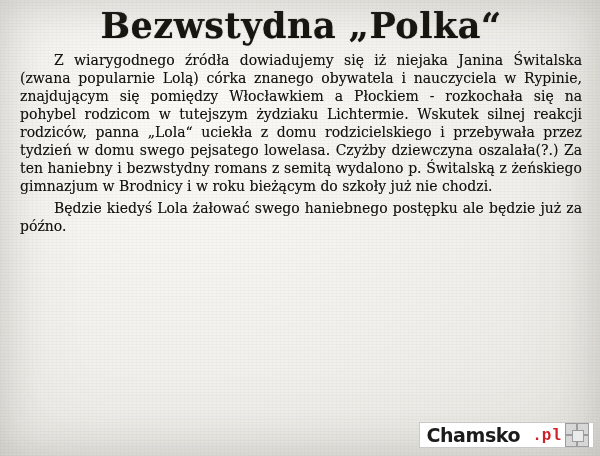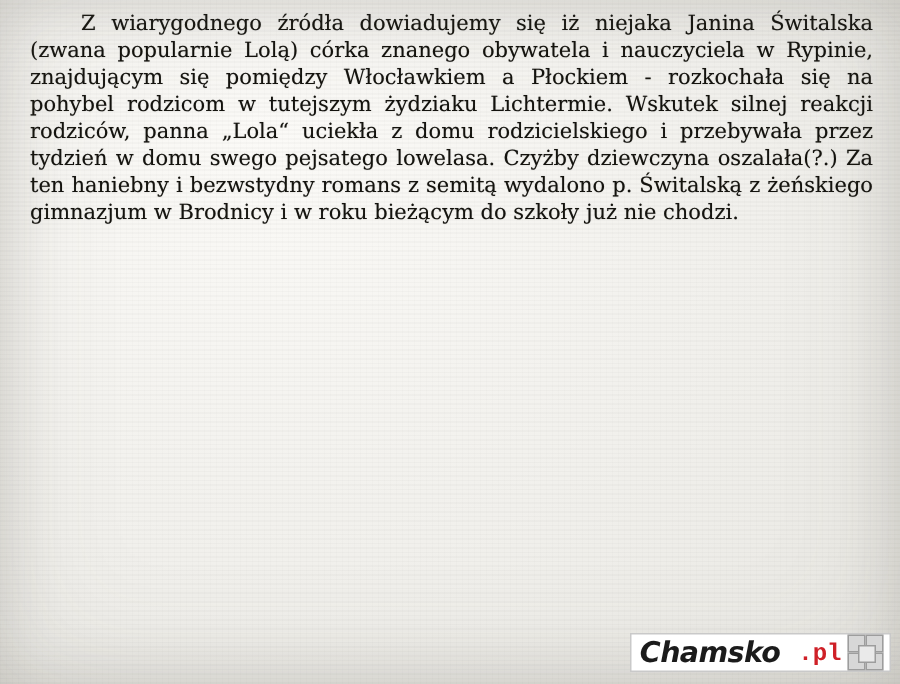--- a/index.html
+++ b/index.html
@@ -94,21 +94,20 @@
     border: 1px solid #c9c9c9;
     display: flex;
     align-items: center;
     padding: 1px 4px 1px 6px;
     height: 26px;
     box-sizing: border-box;
   }
   .wm-text {
     font-family: "DejaVu Sans", sans-serif;
     font-weight: bold;
-    font-style: italic;
     font-size: 19px;
     color: #1b1b1b;
     letter-spacing: -0.4px;
     line-height: 1;
   }
   .wm-suffix {
     font-family: Liberation Mono, monospace;
     font-weight: bold;
     font-size: 16px;
     color: #cf2027;
@@ -136,23 +135,25 @@
     left: 7px; top: 7px; width: 10px; height: 10px;
     background: #eaeaea;
     border: 1px solid #9d9d9d;
   }
 </style>
 </head>
 <body>
 
 <div class="scan">
 
+  <h1 class="headline">Bezwstydna „Polka“</h1>
 
   <div class="body-text">
     <p class="para first">Z wiarygodnego źródła dowiadujemy się iż niejaka Janina Świtalska (zwana popularnie Lolą) córka znanego obywatela i nauczyciela w Rypinie, znajdującym się pomiędzy Włocławkiem a Płockiem - rozkochała się na pohybel rodzicom w tutejszym żydziaku Lichtermie. Wskutek silnej reakcji rodziców, panna „Lola“ uciekła z domu rodzicielskiego i przebywała przez tydzień w domu swego pejsatego lowelasa. Czyżby dziewczyna oszalała(?.) Za ten haniebny i bezwstydny romans z semitą wydalono p. Świtalską z żeńskiego gimnazjum w Brodnicy i w roku bieżącym do szkoły już nie chodzi.</p>
+    <p class="para second">Będzie kiedyś Lola żałować swego haniebnego postępku ale będzie już za późno.</p>
   </div>
 
 
   <div class="grain"></div>
   <div class="vignette"></div>
 
   <div class="watermark">
     <div class="wm-plate">
       <span class="wm-text">Chamsko</span>
       <span class="wm-suffix">.pl</span>

